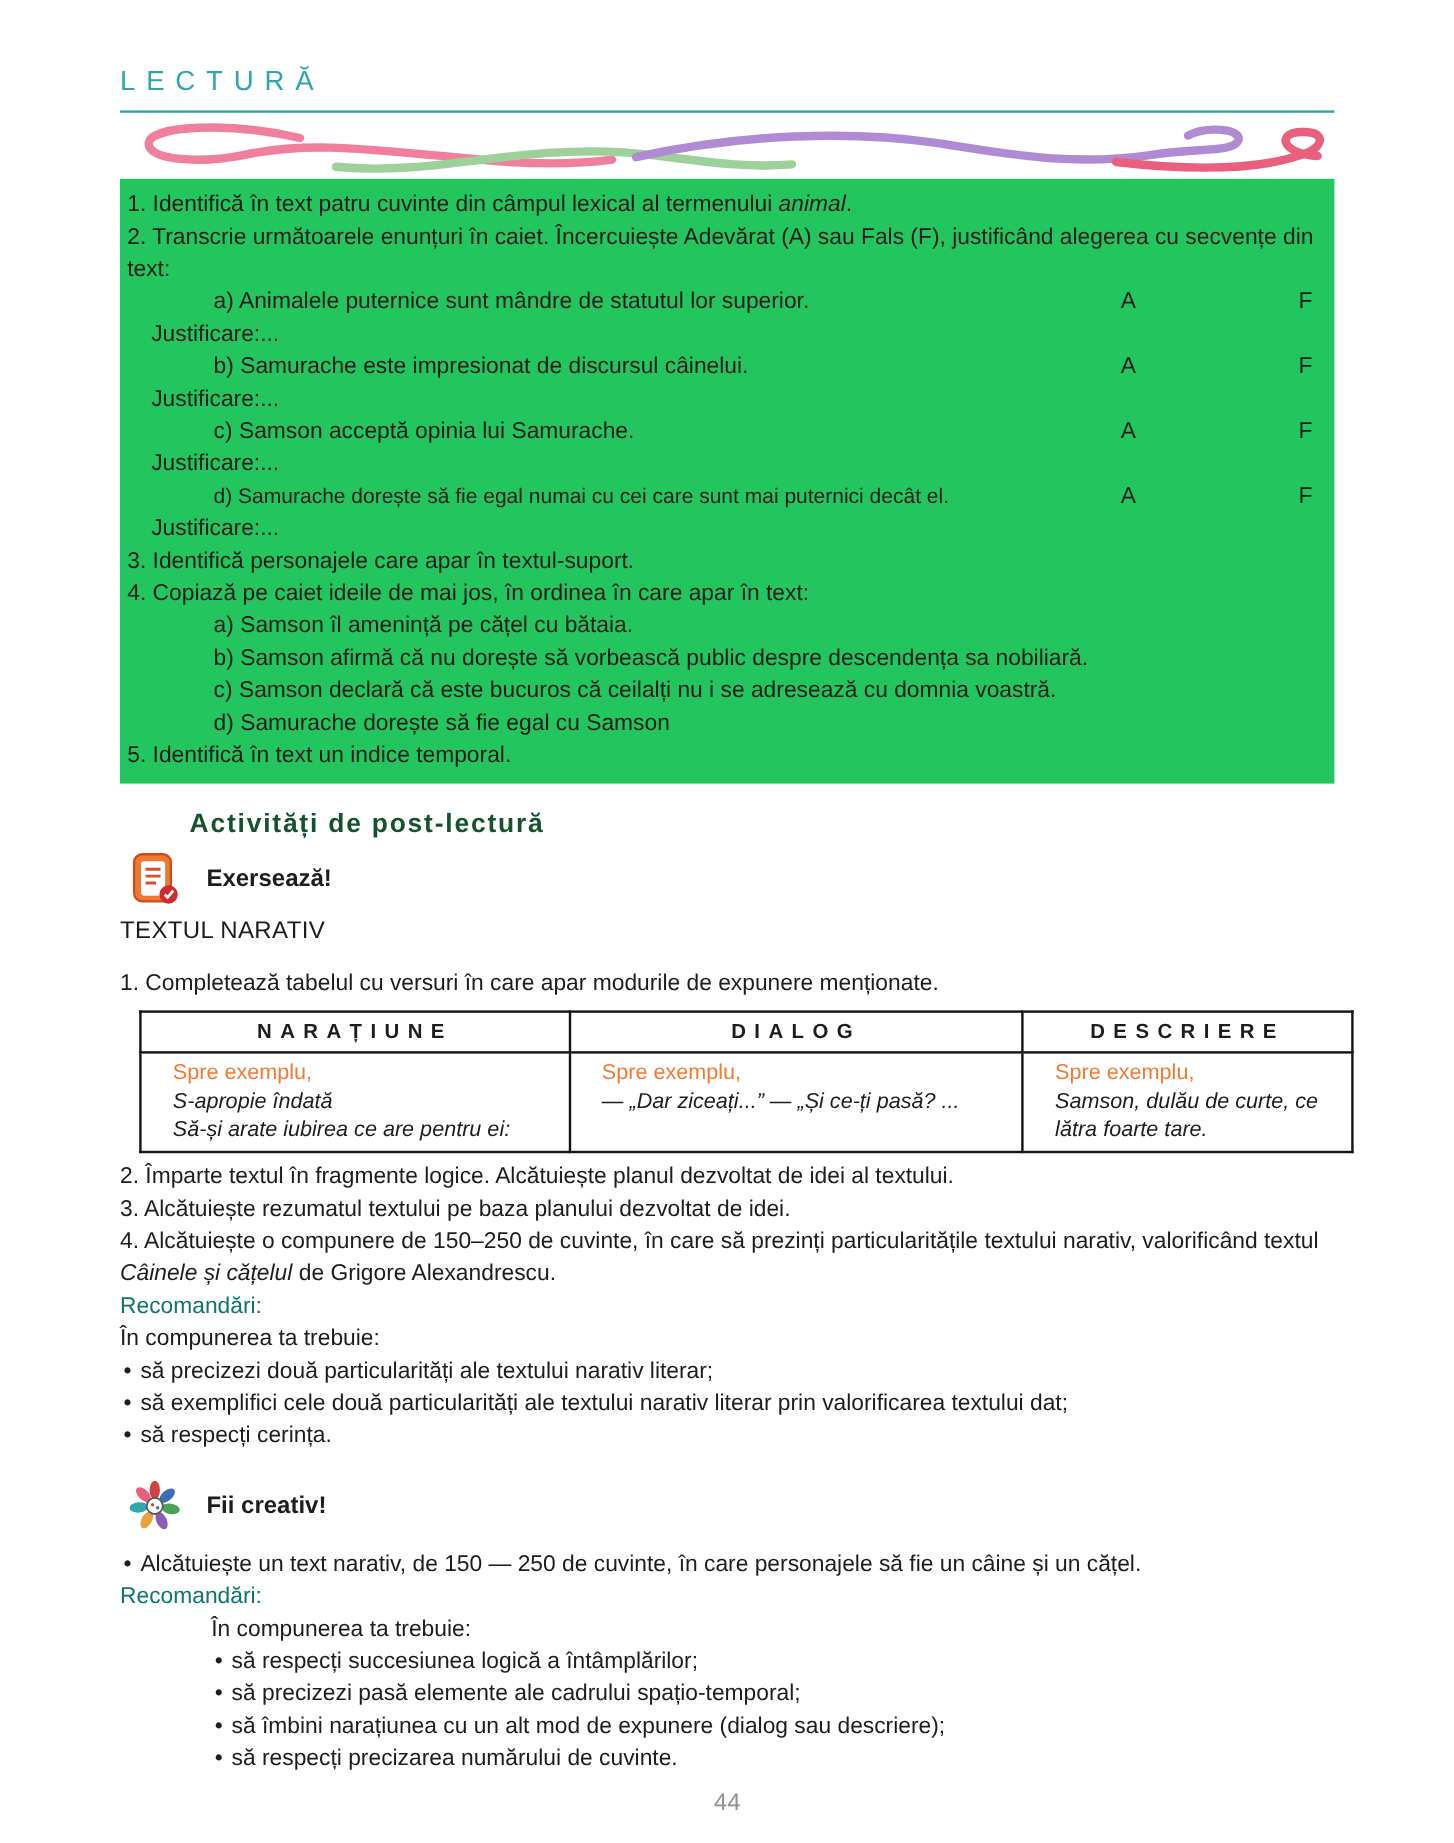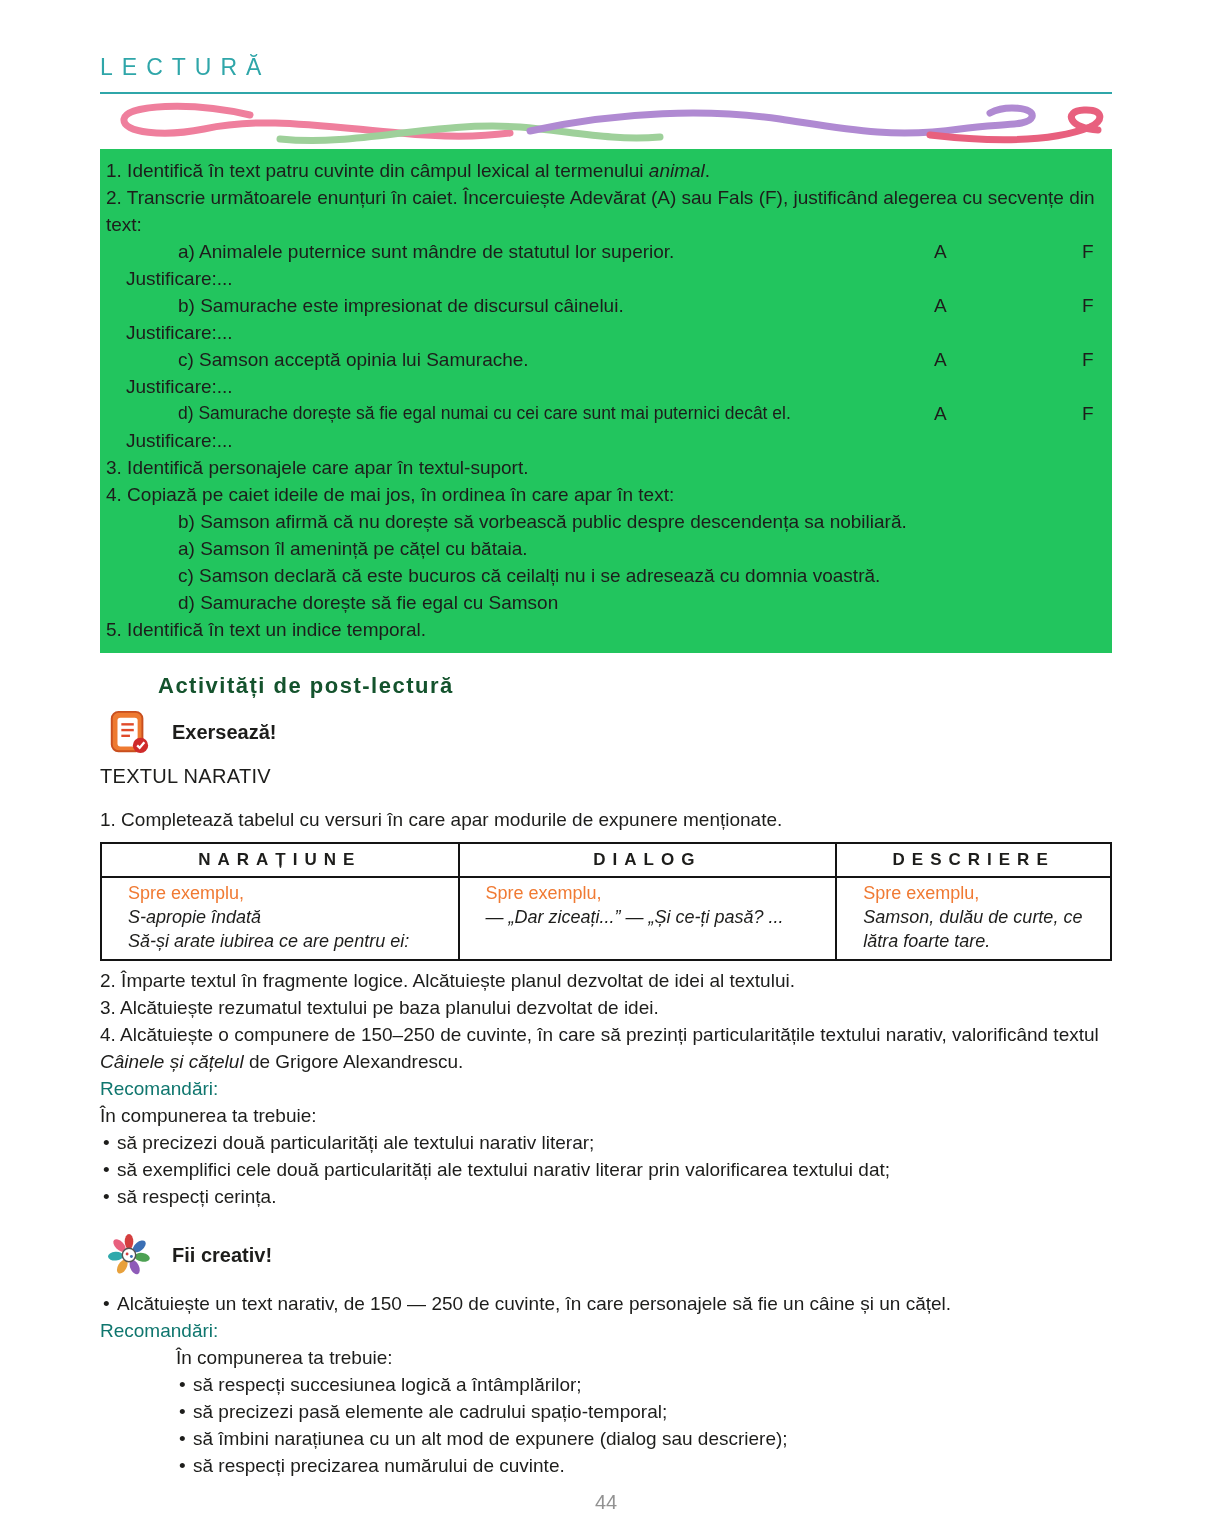--- a/index.html
+++ b/index.html
@@ -31,21 +31,21 @@
   .section-title { margin:20px 0 0 58px; color:#14532d; font-weight:bold; font-size:22px; letter-spacing:1.5px; }
   .activity-row { display:flex; align-items:center; gap:20px; margin:10px 0 0 6px; }
   .activity-row .ico { width:46px; height:46px; flex:0 0 auto; }
   .activity-label { font-weight:bold; font-size:20px; }
   .subtitle { font-size:20px; margin-top:10px; letter-spacing:0.3px; }
   .p-item { font-size:19px; line-height:27px; }
   .mt18 { margin-top:18px; }
   .mt12 { margin-top:12px; }
   .mt6 { margin-top:6px; }
 
-  table.modes { width:100%; border-collapse:collapse; margin-top:9px; }
+  table.modes { width:100%; border-collapse:collapse; margin-top:9px;margin-left:16px; }
   table.modes th, table.modes td { border:2px solid #141414; }
   table.modes th { font-size:17px; font-weight:600; letter-spacing:7px; padding:6px 4px; text-align:center; }
   table.modes td { padding:3px 9px 6px 26px; font-size:18px; line-height:24px; vertical-align:top; }
   table.modes col.c1 { width:35.4%; } table.modes col.c2 { width:37.4%; } table.modes col.c3 { width:27.2%; }
   .cell-intro { color:#f07a33; }
   .cell-line { font-style:italic; }
 
   .orange { color:#0f766e; }
   .bullet-row { position:relative; padding-left:17px; font-size:19px; line-height:27px; }
   .bullet-row::before { content:"\2022"; position:absolute; left:3px; }
@@ -98,22 +98,22 @@
 
     <div class="rb-statement small">
       <span>d) Samurache dorește să fie egal numai cu cei care sunt mai puternici decât el.</span>
       <span class="af-a" style="font-size:19px;">A</span>
       <span class="af-f" style="font-size:19px;">F</span>
     </div>
     <div class="rb-justify">Justificare:...</div>
 
     <div class="rb-line">3. Identifică personajele care apar în textul-suport.</div>
     <div class="rb-line">4. Copiază pe caiet ideile de mai jos, în ordinea în care apar în text:</div>
+    <div class="rb-idea">a) Samson îl amenință pe cățel cu bătaia.</div>
     <div class="rb-idea">b) Samson afirmă că nu dorește să vorbească public despre  descendența sa nobiliară.</div>
-    <div class="rb-idea">a) Samson îl amenință pe cățel cu bătaia.</div>
     <div class="rb-idea">c) Samson declară că este bucuros că ceilalți nu i se adresează cu domnia voastră.</div>
     <div class="rb-idea">d) Samurache dorește să fie egal cu Samson</div>
     <div class="rb-line">5. Identifică în text un indice temporal.</div>
   </div>
 
   <div class="section-title">Activități de post-lectură</div>
 
   <div class="activity-row">
     <svg class="ico" viewBox="0 0 48 48">
       <rect x="6" y="3" width="32" height="41" rx="7" fill="#ee7a31" stroke="#c94f1e" stroke-width="2"></rect>

